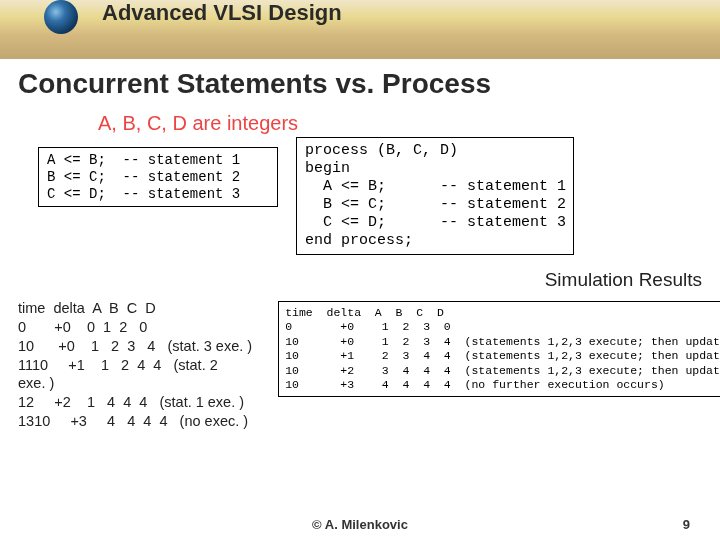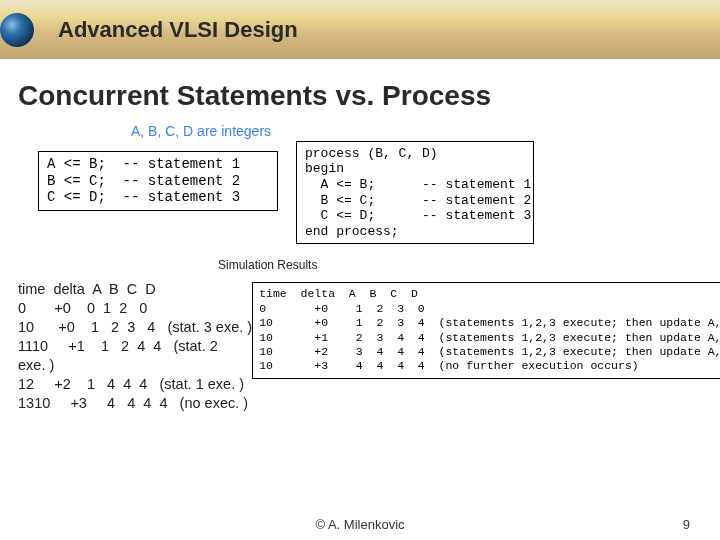--- a/index.html
+++ b/index.html
@@ -9,51 +9,51 @@
     background: #fff;
     font-family: Arial, Helvetica, sans-serif;
     position: relative;
     overflow: hidden;
   }
   .header {
     width: 100%;
     height: 60px;
     background: linear-gradient(180deg, #f0e6c8 0%, #e8d890 30%, #d4b880 60%, #c0a870 100%);
     display: flex;
-    align-items: center;
+    padding-left: 44px;
     border-bottom: 1px solid #fff;
     position: relative;
   }
   .globe {
     width: 34px;
     height: 34px;
     border-radius: 50%;
     background: radial-gradient(circle at 35% 35%, #88c0e8 0%, #3070a8 30%, #103860 70%, #081828 100%);
     margin-right: 24px;
     flex-shrink: 0;
   }
   .header-title {
     font-size: 22px;
     font-weight: bold;
     color: #2a2a2a;
   }
   .main {
-    padding: 20px 18px 0 18px;
+    padding: 8px 18px 0 18px;
   }
   .slide-title {
     font-size: 28px;
     font-weight: bold;
     color: #2a2a2a;
     margin-bottom: 10px;
   }
   .intro {
-    margin-left: 113px;
-    font-size: 14px;
+    margin-left: 80px;
+    font-size: 20px;
     line-height: 1.35;
-    color: #3b82f6;
+    color: #ef4444;
   }
   .code-row {
     display: flex;
     gap: 18px;
     align-items: flex-start;
   }
   .code-img {
     border: 1px solid #000;
     background: #fff;
     font-family: "Courier New", monospace;
@@ -61,33 +61,34 @@
     padding: 4px 8px;
     white-space: pre;
     line-height: 1.2;
   }
   .code-left {
     width: 240px;
     margin-left: 20px;
     margin-top: 10px;
   }
   .code-right {
-    width: 238px;
-    font-size: 13px;
+    width: 278px;
+    font-size: 15px;
   }
   .sim-title {
-    text-align: left;
+    text-align: right;
     margin-left: 200px;
-    font-size: 12px;
+    font-size: 19px;
     color: #222;
     margin-top: 14px;
     margin-bottom: 8px;
   }
   .results-row {
     display: flex;
+    gap: 26px;
     align-items: flex-start;
   }
   .res-left {
     font-size: 14.5px;
     line-height: 1.3;
     color: #222;
     white-space: pre;
     font-family: Arial, sans-serif;
     margin-left: 0;
   }
@@ -104,20 +105,21 @@
   .footer {
     position: absolute;
     bottom: 8px;
     left: 0;
     width: 100%;
     display: flex;
     justify-content: space-between;
     padding: 0 30px 0 0;
     font-size: 13px;
     color: #333;
+    font-weight: bold;
   }
   .footer-center {
     position: absolute;
     left: 50%;
     transform: translateX(-50%);
   }
   .footer-right {
     margin-left: auto;
   }
 </style>

